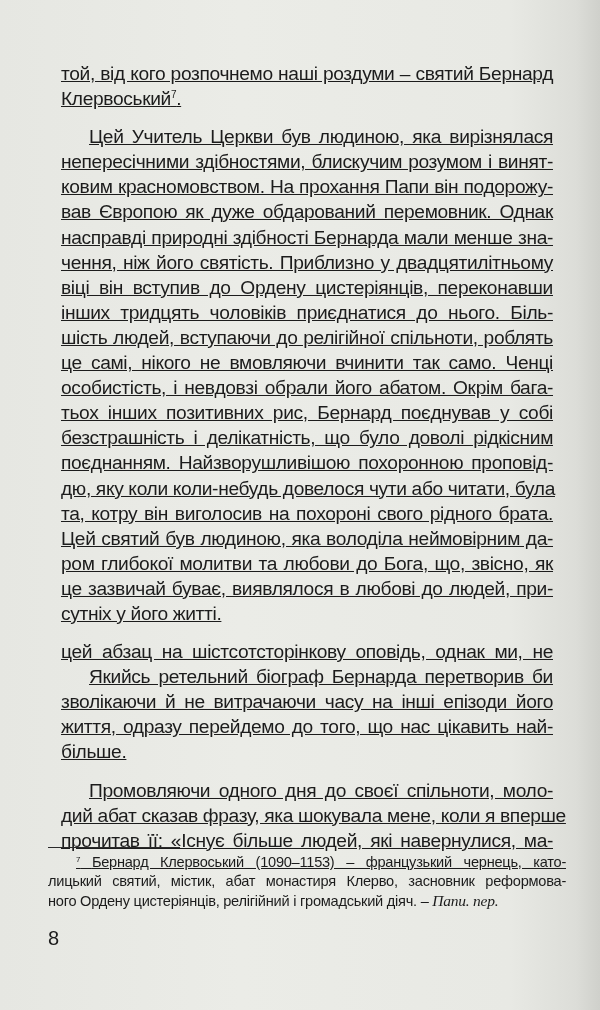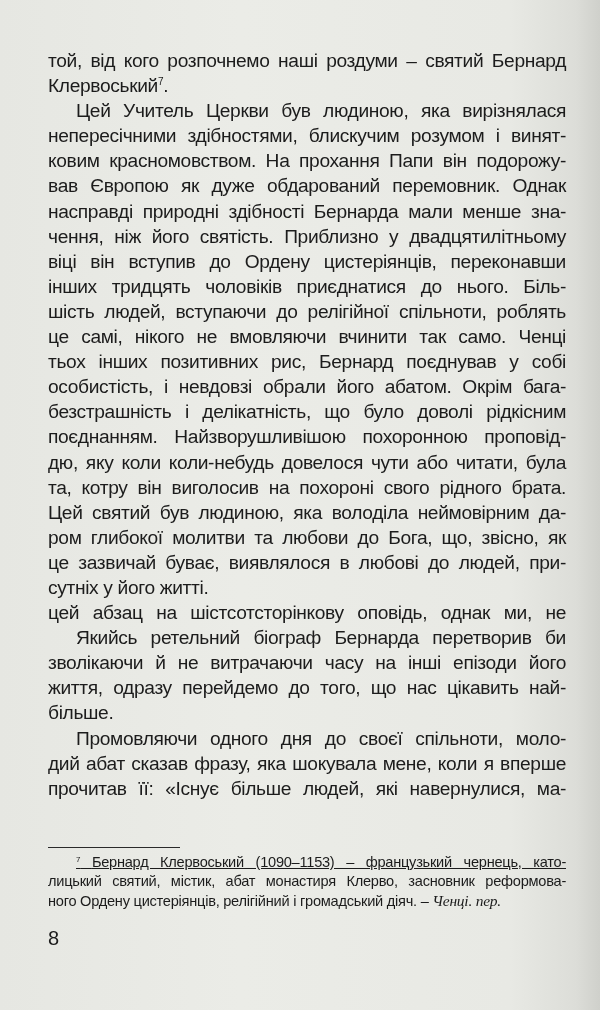--- a/index.html
+++ b/index.html
@@ -14,21 +14,21 @@
     position: absolute; left: 48px; top: 48px; width: 518px;
   }
   .body-text {
     font-family: "Liberation Sans", sans-serif;
     font-size: 19.2px;
     line-height: 25.1px;
     letter-spacing: -0.35px;
     text-align: justify;
     margin: 0;
   }
-  .body-text p { margin: 0; }
+  .body-text p { margin: 13px; text-decoration: underline; }
   .line { display: block; text-align: justify; text-align-last: justify; white-space: nowrap; }
   .line.last { text-align-last: left; }
   .line.indent { padding-left: 28px; }
   sup { font-size: 10px; vertical-align: 7px; line-height: 0; }
   .rule {
     position: absolute; left: 48px; top: 847px; width: 132px; height: 1px; background: #2a2a2a;
   }
   .footnote {
     position: absolute; left: 48px; top: 853px; width: 518px;
     font-family: "Liberation Sans", sans-serif;
@@ -57,22 +57,22 @@
       <span class="line indent">Цей Учитель Церкви був людиною, яка вирізнялася</span>
       <span class="line">непересічними здібностями, блискучим розумом і винят-</span>
       <span class="line">ковим красномовством. На прохання Папи він подорожу-</span>
       <span class="line">вав Європою як дуже обдарований перемовник. Однак</span>
       <span class="line">насправді природні здібності Бернарда мали менше зна-</span>
       <span class="line">чення, ніж його святість. Приблизно у двадцятилітньому</span>
       <span class="line">віці він вступив до Ордену цистеріянців, переконавши</span>
       <span class="line">інших тридцять чоловіків приєднатися до нього. Біль-</span>
       <span class="line">шість людей, вступаючи до релігійної спільноти, роблять</span>
       <span class="line">це самі, нікого не вмовляючи вчинити так само. Ченці</span>
+      <span class="line">особистість, і невдовзі обрали його абатом. Окрім бага-</span>
       <span class="line">тьох інших позитивних рис, Бернард поєднував у собі</span>
-      <span class="line">особистість, і невдовзі обрали його абатом. Окрім бага-</span>
       <span class="line">безстрашність і делікатність, що було доволі рідкісним</span>
       <span class="line">поєднанням. Найзворушливішою похоронною проповід-</span>
       <span class="line">дю, яку коли коли-небудь довелося чути або читати, була</span>
       <span class="line">та, котру він виголосив на похороні свого рідного брата.</span>
       <span class="line">Цей святий був людиною, яка володіла неймовірним да-</span>
       <span class="line">ром глибокої молитви та любови до Бога, що, звісно, як</span>
       <span class="line">це зазвичай буває, виявлялося в любові до людей, при-</span>
       <span class="line last">сутніх у його житті.</span>
     </p>
 
@@ -90,16 +90,16 @@
       <span class="line">прочитав її: «Існує більше людей, які навернулися, ма-</span>
     </p>
   </div>
 </div>
 
 <div class="rule"></div>
 
 <div class="footnote">
   <span class="line indent"><sup>7</sup> <span>Бернард Клервоський (1090–1153) – французький чернець, като-</span></span>
   <span class="line">лицький святий, містик, абат монастиря Клерво, засновник реформова-</span>
-  <span class="line last"><span>ного Ордену цистеріянців, релігійний і громадський діяч. –</span> <em>Ченці. пер.</em></span>
+  <span class="line last"><span>ного Ордену цистеріянців, релігійний і громадський діяч. –</span> <em>Папи. пер.</em></span>
 </div>
 
 <div class="page-number">8</div>
 
 </body></html>

